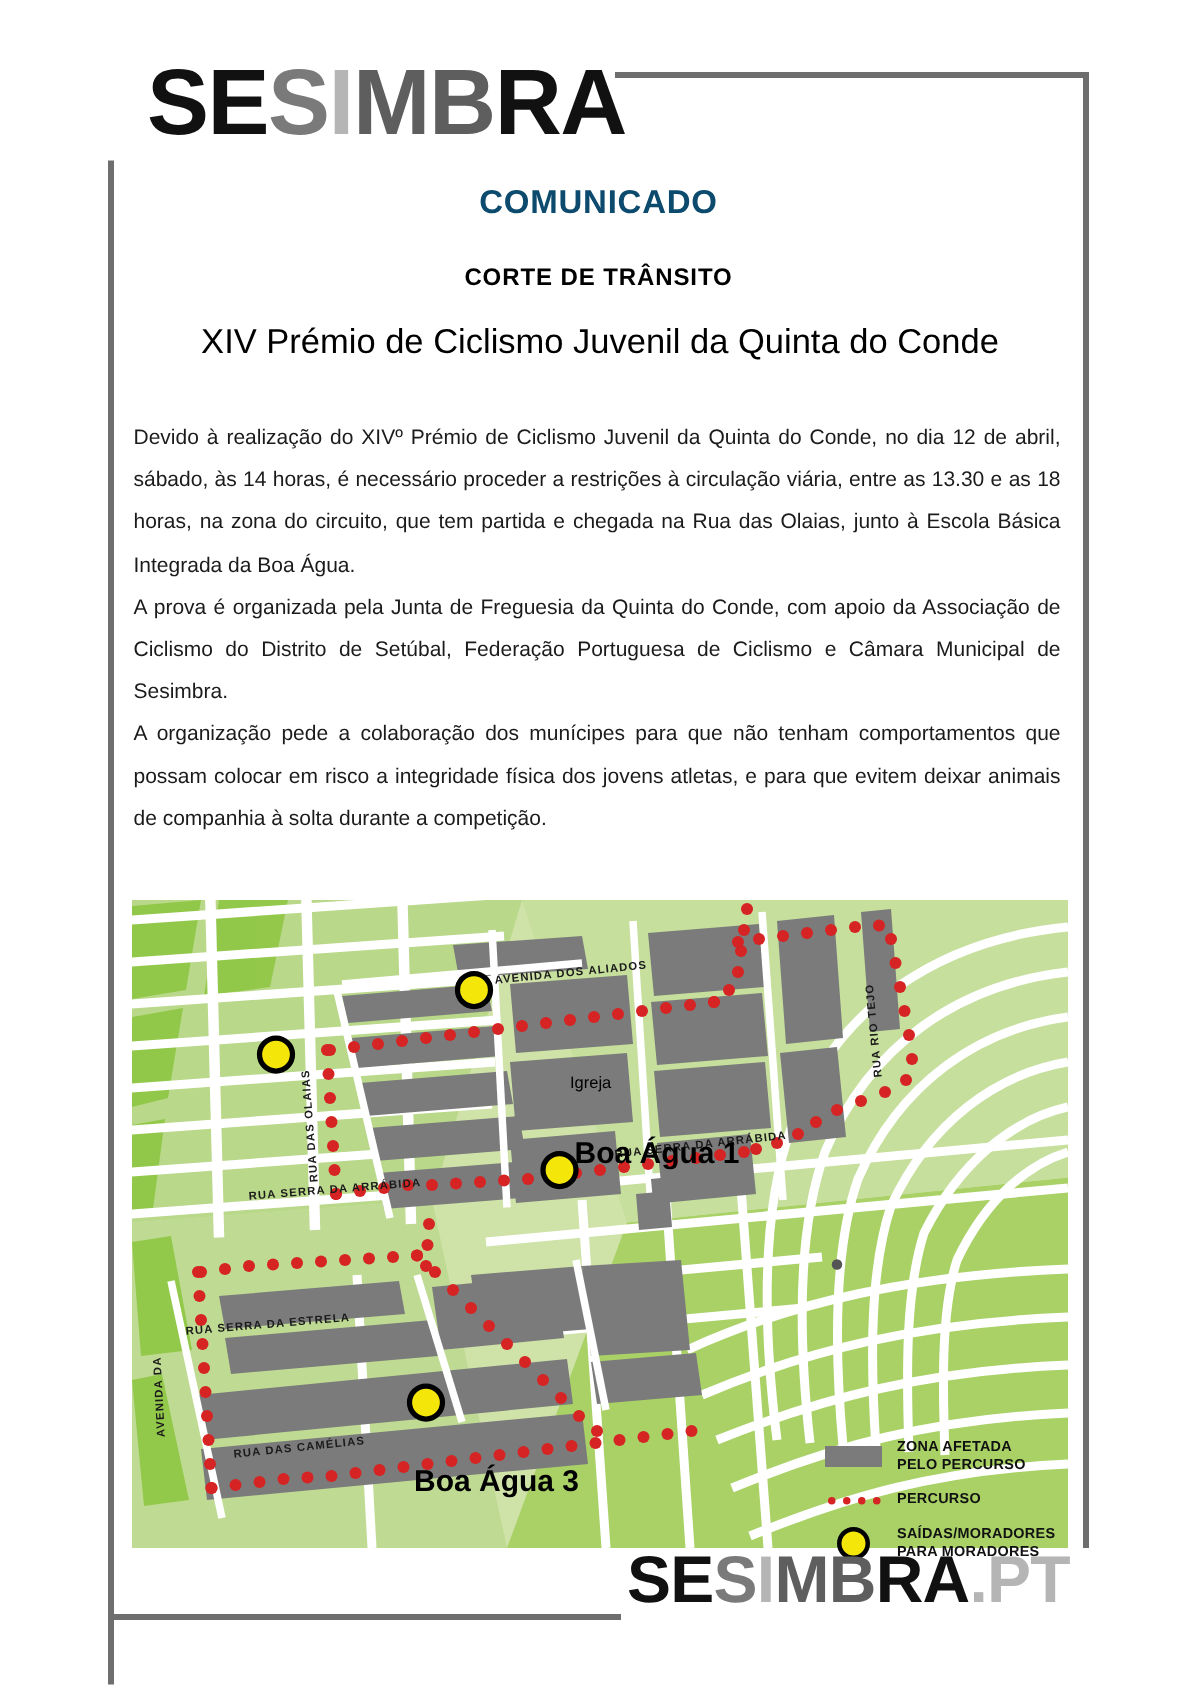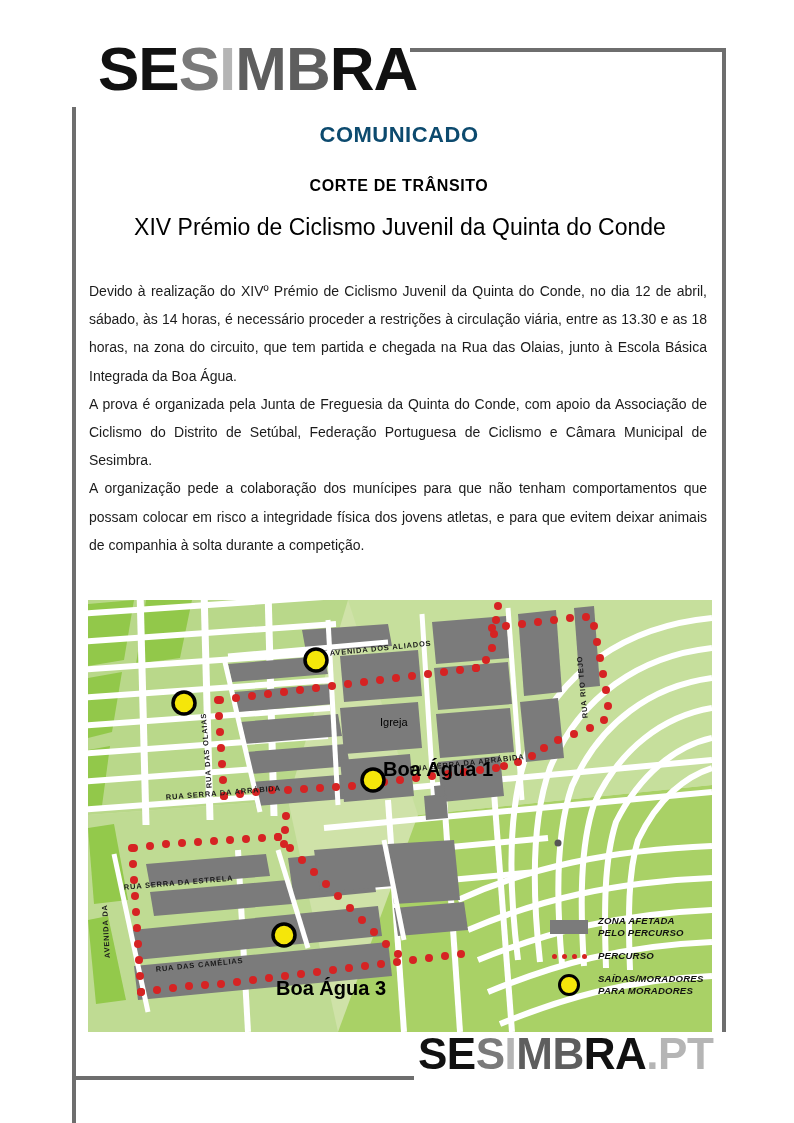--- a/index.html
+++ b/index.html
@@ -105,21 +105,21 @@
     position: absolute;
     font-weight: 700;
     color: #000;
     white-space: nowrap;
   }
   .lbl-ba1 { left: 383px; top: 758px; font-size: 20px; }
   .lbl-ba3 { left: 276px; top: 977px; font-size: 20px; }
   .lbl-igreja { left: 380px; top: 716px; font-size: 11px; font-weight: 400; }
 
   
-  .legend { position: absolute; left: 540px; top: 915px; font-style: italic; }
+  .legend { position: absolute; left: 540px; top: 959px; }
   .legend-row {
     display: flex; align-items: center;
     margin-bottom: 11px;
   }
   .legend-swatch-wrap {
     width: 58px; display: flex; align-items: center; justify-content: center;
   }
   .swatch-zone {
     width: 38px; height: 14px; background: #7b7b7b;
   }

